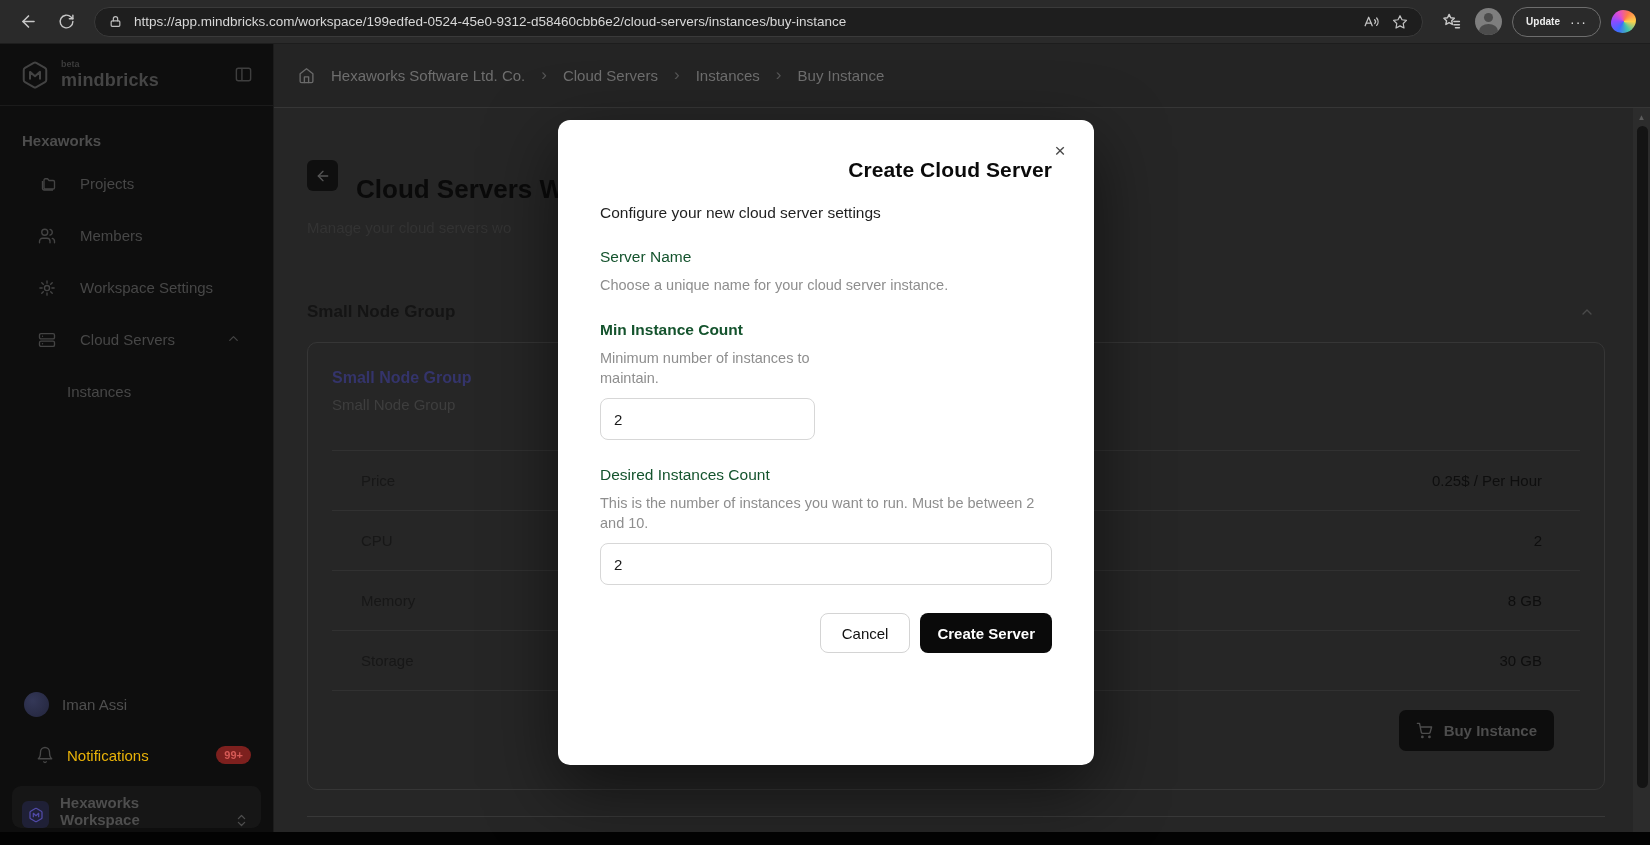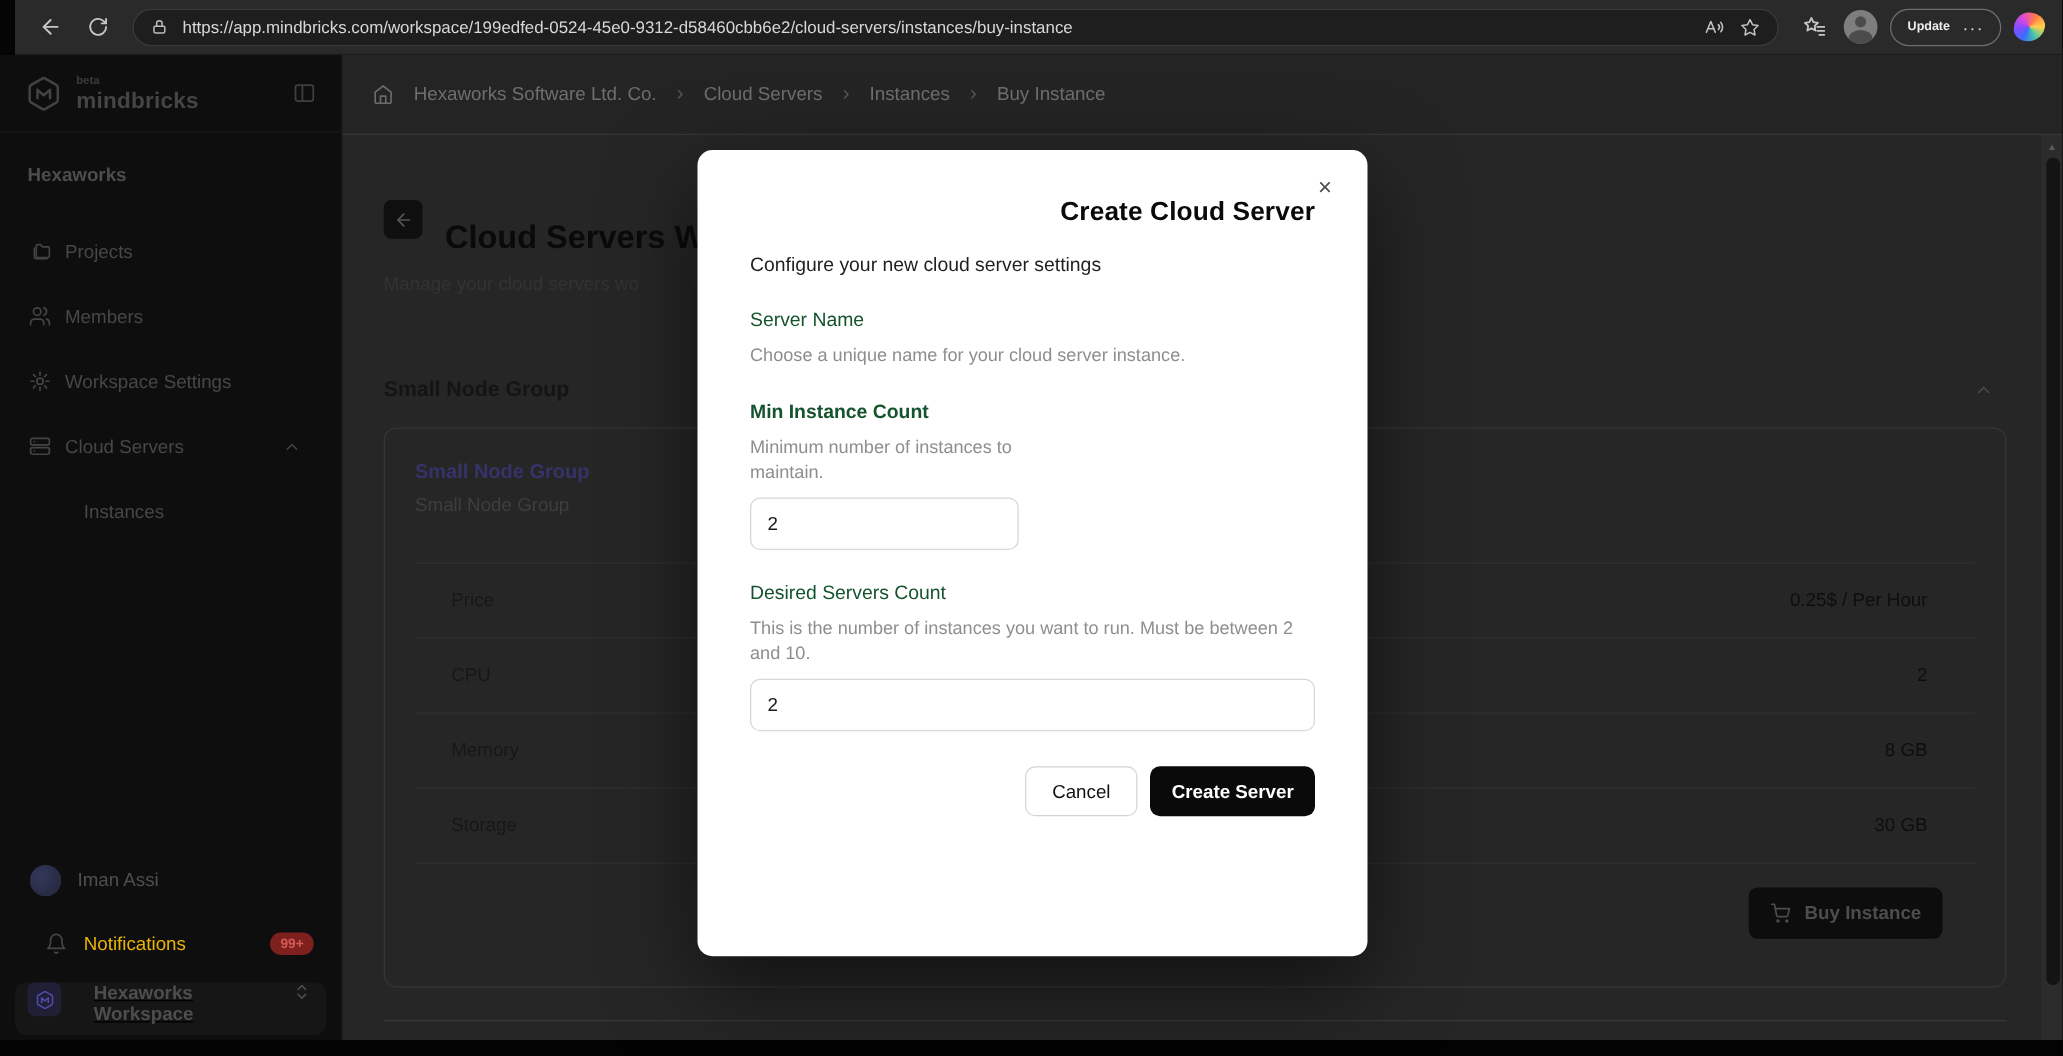--- a/index.html
+++ b/index.html
@@ -1,21 +1,21 @@
 <!DOCTYPE html>
 <html><head>
 <meta charset="utf-8">
 <style>
   * { box-sizing: border-box; margin: 0; padding: 0; }
   html, body { width: 1650px; height: 845px; overflow: hidden; background: #000; }
   body { font-family: "Liberation Sans", "DejaVu Sans", sans-serif; }
   .screen { position: relative; width: 1650px; height: 845px; background: #050505; }
 
   
-  .chrome { position: absolute; top: 0; left: 12px; right: 0; height: 44px;
+  .chrome { position: absolute; top: 0; left: 0; right: 0; height: 44px;
     background: #2a2a2a; display: flex; align-items: center; padding: 0 14px;
     gap: 10px; border-bottom: 1px solid #1d1d1d; z-index: 60; }
   .chrome-ic { color: #c7c7c7; display: inline-flex; align-items: center; justify-content: center; width: 28px; height: 28px; cursor: pointer; flex: 0 0 auto; }
   .url-pill { flex: 1 1 auto; height: 30px; margin: 0 4px; background: #1e1e1e;
     border: 1px solid #3a3a3a; border-radius: 16px; display: flex; align-items: center;
     padding: 0 14px; gap: 12px; min-width: 0; cursor: text; }
   .url-pill .lock { color: #bdbdbd; display: inline-flex; flex: 0 0 auto; }
   .url-text { flex: 1 1 auto; color: #d8d8d8; font-size: 13.5px; white-space: nowrap;
     overflow: hidden; text-overflow: ellipsis; }
   .pill-ic { color: #c2c2c2; display: inline-flex; flex: 0 0 auto; cursor: pointer; }
@@ -39,38 +39,38 @@
     border-right: 1px solid #1c1c1c; }
   .logo-row { height: 62px; display: flex; align-items: center; gap: 11px;
     padding: 0 20px; border-bottom: 1px solid #1b1b1b; }
   .logo-hex { color: #434343; display: inline-flex; }
   .logo-txt { display: flex; flex-direction: column; line-height: 1; }
   .logo-beta { font-size: 9px; color: #3c3c3c; font-weight: 600; margin-bottom: 2px; }
   .logo-brand { font-size: 18px; font-weight: 700; color: #454545; letter-spacing: .2px; }
   .collapse-ic { margin-left: auto; color: #3f3f3f; display: inline-flex; cursor: pointer; }
   .org-name { margin: 26px 22px 0; font-size: 15px; font-weight: 700; color: #4d4d4d; }
   .nav { margin-top: 26px; }
-  .nav-item { height: 52px; display: flex; align-items: center; gap: 11px;
-    padding: 0 32px 0 23px; cursor: pointer; }
+  .nav-item { height: 52px; display: flex; align-items: flex-start; gap: 24px;
+    padding: 0 32px 0 38px; cursor: pointer; }
   .nav-ic { color: #444; display: inline-flex; flex: 0 0 auto; }
   .nav-label { font-size: 15px; font-weight: 500; color: #474747; }
   .nav-item .trail { margin-left: auto; color: #444; display: inline-flex; }
   .nav-item.sub { padding-left: 67px; }
   .sidebar-bottom { position: absolute; left: 0; right: 0; bottom: 4px; }
   .user-row { display: flex; align-items: center; gap: 13px; margin: 0 24px 17px; height: 34px; cursor: pointer; }
   .user-avatar { width: 25px; height: 25px; border-radius: 50%;
     background: radial-gradient(circle at 35% 35%, #343858, #23253c); flex: 0 0 auto; }
   .user-name { font-size: 15px; font-weight: 500; color: #4f4f4f; }
   .notif-row { display: flex; align-items: center; gap: 13px; margin: 0 22px 14px 36px; height: 34px; cursor: pointer; }
   .notif-row .bell { color: #474747; display: inline-flex; }
   .notif-label { font-size: 15px; font-weight: 500; color: #eab308; }
   .notif-badge { margin-left: auto; background: #7d201e; color: #d65a56; font-size: 11px;
     font-weight: 700; padding: 3px 8px; border-radius: 10px; }
   .ws-row { margin: 0 12px; height: 42px; background: #161616; border-radius: 9px;
-    display: flex; align-items: flex-start; gap: 26px; padding: 0 12px 0 10px; cursor: pointer; text-decoration: underline; }
+    display: flex; align-items: flex-end; gap: 11px; padding: 0 12px 0 10px; cursor: pointer; }
   .ws-ic { width: 27px; height: 27px; border-radius: 6px; background: #1f2036;
     display: inline-flex; align-items: center; justify-content: center; color: #514aa8; flex: 0 0 auto; }
   .ws-label { font-size: 15px; font-weight: 600; color: #4e4e4e; }
   .ws-row .trail { margin-left: auto; color: #4e4e4e; display: inline-flex; }
 
   
   .main { position: relative; flex: 1 1 auto; background: #262626; min-width: 0; }
   .main-header { height: 64px; border-bottom: 1px solid #363636; background: #242424;
     display: flex; align-items: center; gap: 16px; padding: 0 24px; }
   .main-header .home { color: #6a6a6a; display: inline-flex; cursor: pointer; }
@@ -409,21 +409,21 @@
 
     <div class="two-col">
       <div class="mfield">
         <div class="field-label strong">Min Instance Count</div>
         <div class="field-desc">Minimum number of instances to maintain.</div>
         <input type="text" value="2" style="">
       </div>
     </div>
 
     <div class="mfield desired-wrap">
-      <div class="field-label">Desired Servers Count</div>
+      <div class="field-label">Desired Instances Count</div>
       <div class="field-desc">This is the number of instances you want to run. Must be between 2 and 10.</div>
       <input type="text" value="2" style="">
     </div>
 
     <div class="modal-actions">
       <button class="btn-cancel">Cancel</button>
       <button class="btn-create">Create Server</button>
     </div>
   </div>
 

